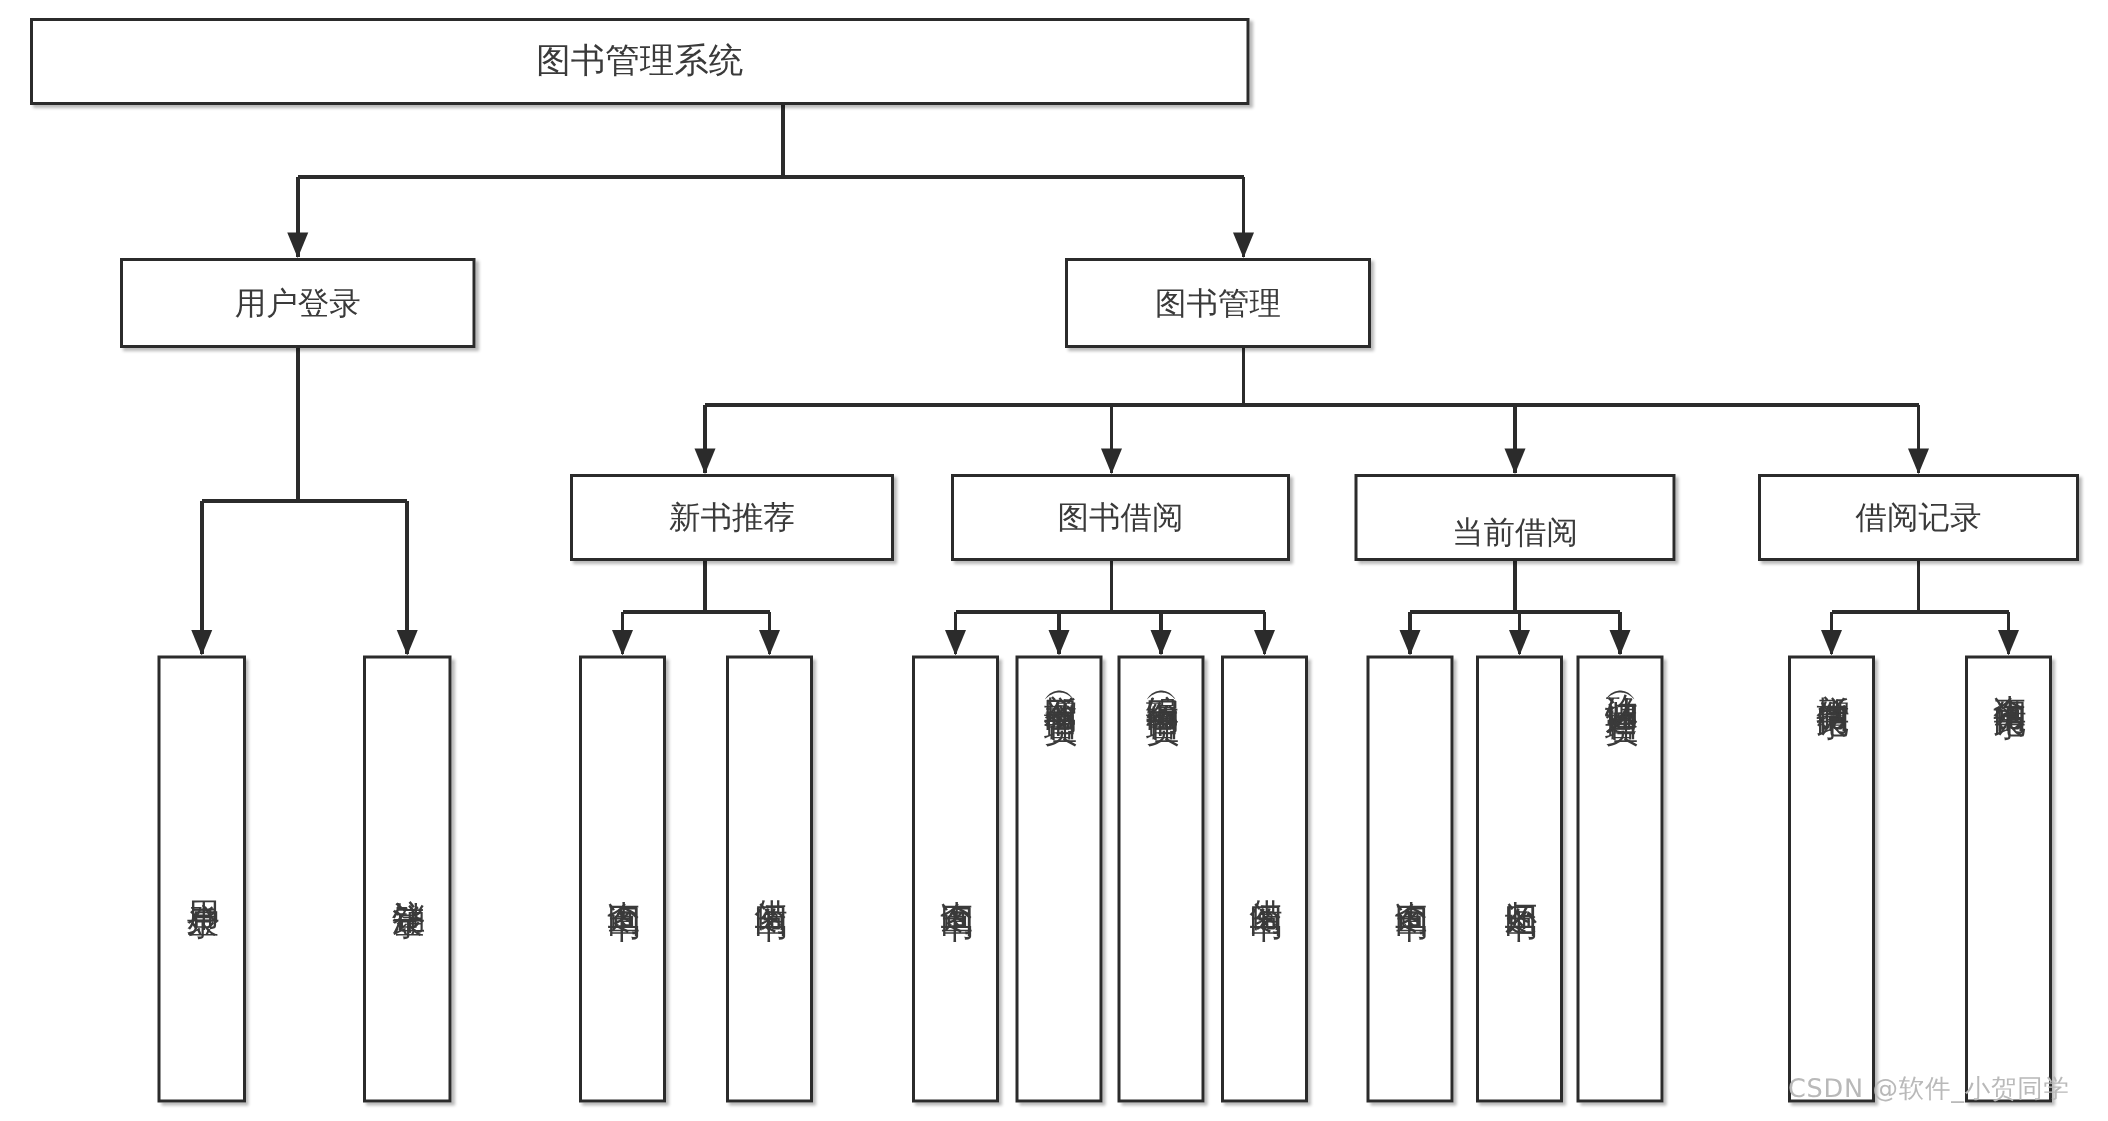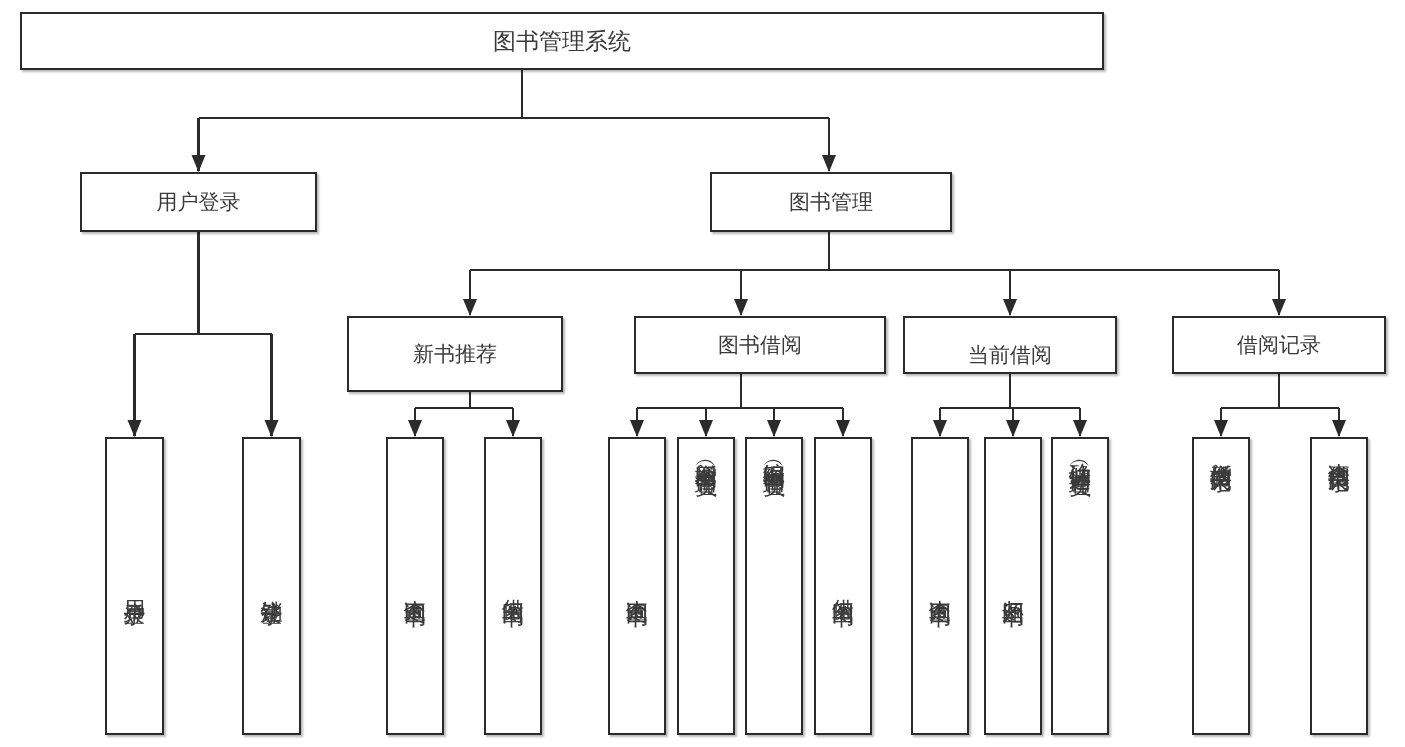--- a/index.html
+++ b/index.html
@@ -104,33 +104,33 @@
       <line x1="1080" y1="408" x2="1080" y2="436" stroke="#2b2b2b" stroke-width="2.4" shape-rendering="crispEdges"></line>
       <polygon points="1073,420 1087,420 1080,437" fill="#2b2b2b"></polygon>
       <line x1="1279" y1="374" x2="1279" y2="408" stroke="#2b2b2b" stroke-width="2.4" shape-rendering="crispEdges"></line>
       <line x1="1221" y1="408" x2="1339" y2="408" stroke="#2b2b2b" stroke-width="2.4" shape-rendering="crispEdges"></line>
       <line x1="1221" y1="408" x2="1221" y2="436" stroke="#2b2b2b" stroke-width="2.4" shape-rendering="crispEdges"></line>
       <polygon points="1214,420 1228,420 1221,437" fill="#2b2b2b"></polygon>
       <line x1="1339" y1="408" x2="1339" y2="436" stroke="#2b2b2b" stroke-width="2.4" shape-rendering="crispEdges"></line>
       <polygon points="1332,420 1346,420 1339,437" fill="#2b2b2b"></polygon>
     </svg>
   <div id="nodes-layer">
-      <div class="node-box node-root" style="left: 20px; top: 12px; width: 1084px; height: 58px; border-color: rgb(43, 43, 43); background: rgb(255, 255, 255);">
+      <div class="node-box node-root" style="left: 20px; top: 12px; width: 813px; height: 58px; border-color: rgb(43, 43, 43); background: rgb(255, 255, 255);">
         <span class="node-label" style="color: rgb(58, 58, 58);">图书管理系统</span>
       </div>
       <div class="node-box node-level1" style="left: 80px; top: 172px; width: 237px; height: 60px; border-color: rgb(43, 43, 43); background: rgb(255, 255, 255);">
         <span class="node-label" style="color: rgb(58, 58, 58);">用户登录</span>
       </div>
-      <div class="node-box node-level1" style="left: 710px; top: 172px; width: 242px; height: 60px; border-color: rgb(43, 43, 43); background: rgb(255, 255, 255);">
+      <div class="node-box node-level1" style="left: 710px; top: 172px; width: 204px; height: 60px; border-color: rgb(43, 43, 43); background: rgb(255, 255, 255);">
         <span class="node-label" style="color: rgb(58, 58, 58);">图书管理</span>
       </div>
-      <div class="node-box node-level2" style="left: 347px; top: 316px; width: 216px; height: 76px; border-color: rgb(43, 43, 43); background: rgb(255, 255, 255);">
+      <div class="node-box node-level2" style="left: 380px; top: 316px; width: 216px; height: 58px; border-color: rgb(43, 43, 43); background: rgb(255, 255, 255);">
         <span class="node-label" style="color: rgb(58, 58, 58);">新书推荐</span>
       </div>
-      <div class="node-box node-level2" style="left: 634px; top: 316px; width: 252px; height: 58px; border-color: rgb(43, 43, 43); background: rgb(255, 255, 255);">
+      <div class="node-box node-level2" style="left: 634px; top: 316px; width: 226px; height: 58px; border-color: rgb(43, 43, 43); background: rgb(255, 255, 255);">
         <span class="node-label" style="color: rgb(58, 58, 58);">图书借阅</span>
       </div>
       <div class="node-box node-level2" style="left: 903px; top: 316px; width: 214px; height: 58px; border-color: rgb(43, 43, 43); background: rgb(255, 255, 255);">
         <span class="node-label" style="color: rgb(58, 58, 58); margin-top: 20px;">当前借阅</span>
       </div>
       <div class="node-box node-level2" style="left: 1172px; top: 316px; width: 214px; height: 58px; border-color: rgb(43, 43, 43); background: rgb(255, 255, 255);">
         <span class="node-label" style="color: rgb(58, 58, 58); text-align: right;">借阅记录</span>
       </div>
       <div class="node-box node-leaf leaf-short" style="left: 105px; top: 437px; width: 59px; height: 298px; border-color: rgb(43, 43, 43); background: rgb(255, 255, 255);">
         <span class="node-label" style="color: rgb(58, 58, 58);">用户登录</span>
@@ -165,13 +165,14 @@
       <div class="node-box node-leaf" style="left: 1051px; top: 437px; width: 58px; height: 298px; border-color: rgb(43, 43, 43); background: rgb(255, 255, 255);">
         <span class="node-label" style="color: rgb(58, 58, 58);">确认归还（管理员）</span>
       </div>
       <div class="node-box node-leaf" style="left: 1192px; top: 437px; width: 58px; height: 298px; border-color: rgb(43, 43, 43); background: rgb(255, 255, 255);">
         <span class="node-label" style="color: rgb(58, 58, 58);">新增借阅记录</span>
       </div>
       <div class="node-box node-leaf" style="left: 1310px; top: 437px; width: 58px; height: 298px; border-color: rgb(43, 43, 43); background: rgb(255, 255, 255);">
         <span class="node-label" style="color: rgb(58, 58, 58);">查询借阅记录</span>
       </div>
     </div>
+  <div id="watermark">CSDN @软件_小贺同学</div>
 </div>
 
 </body></html>

